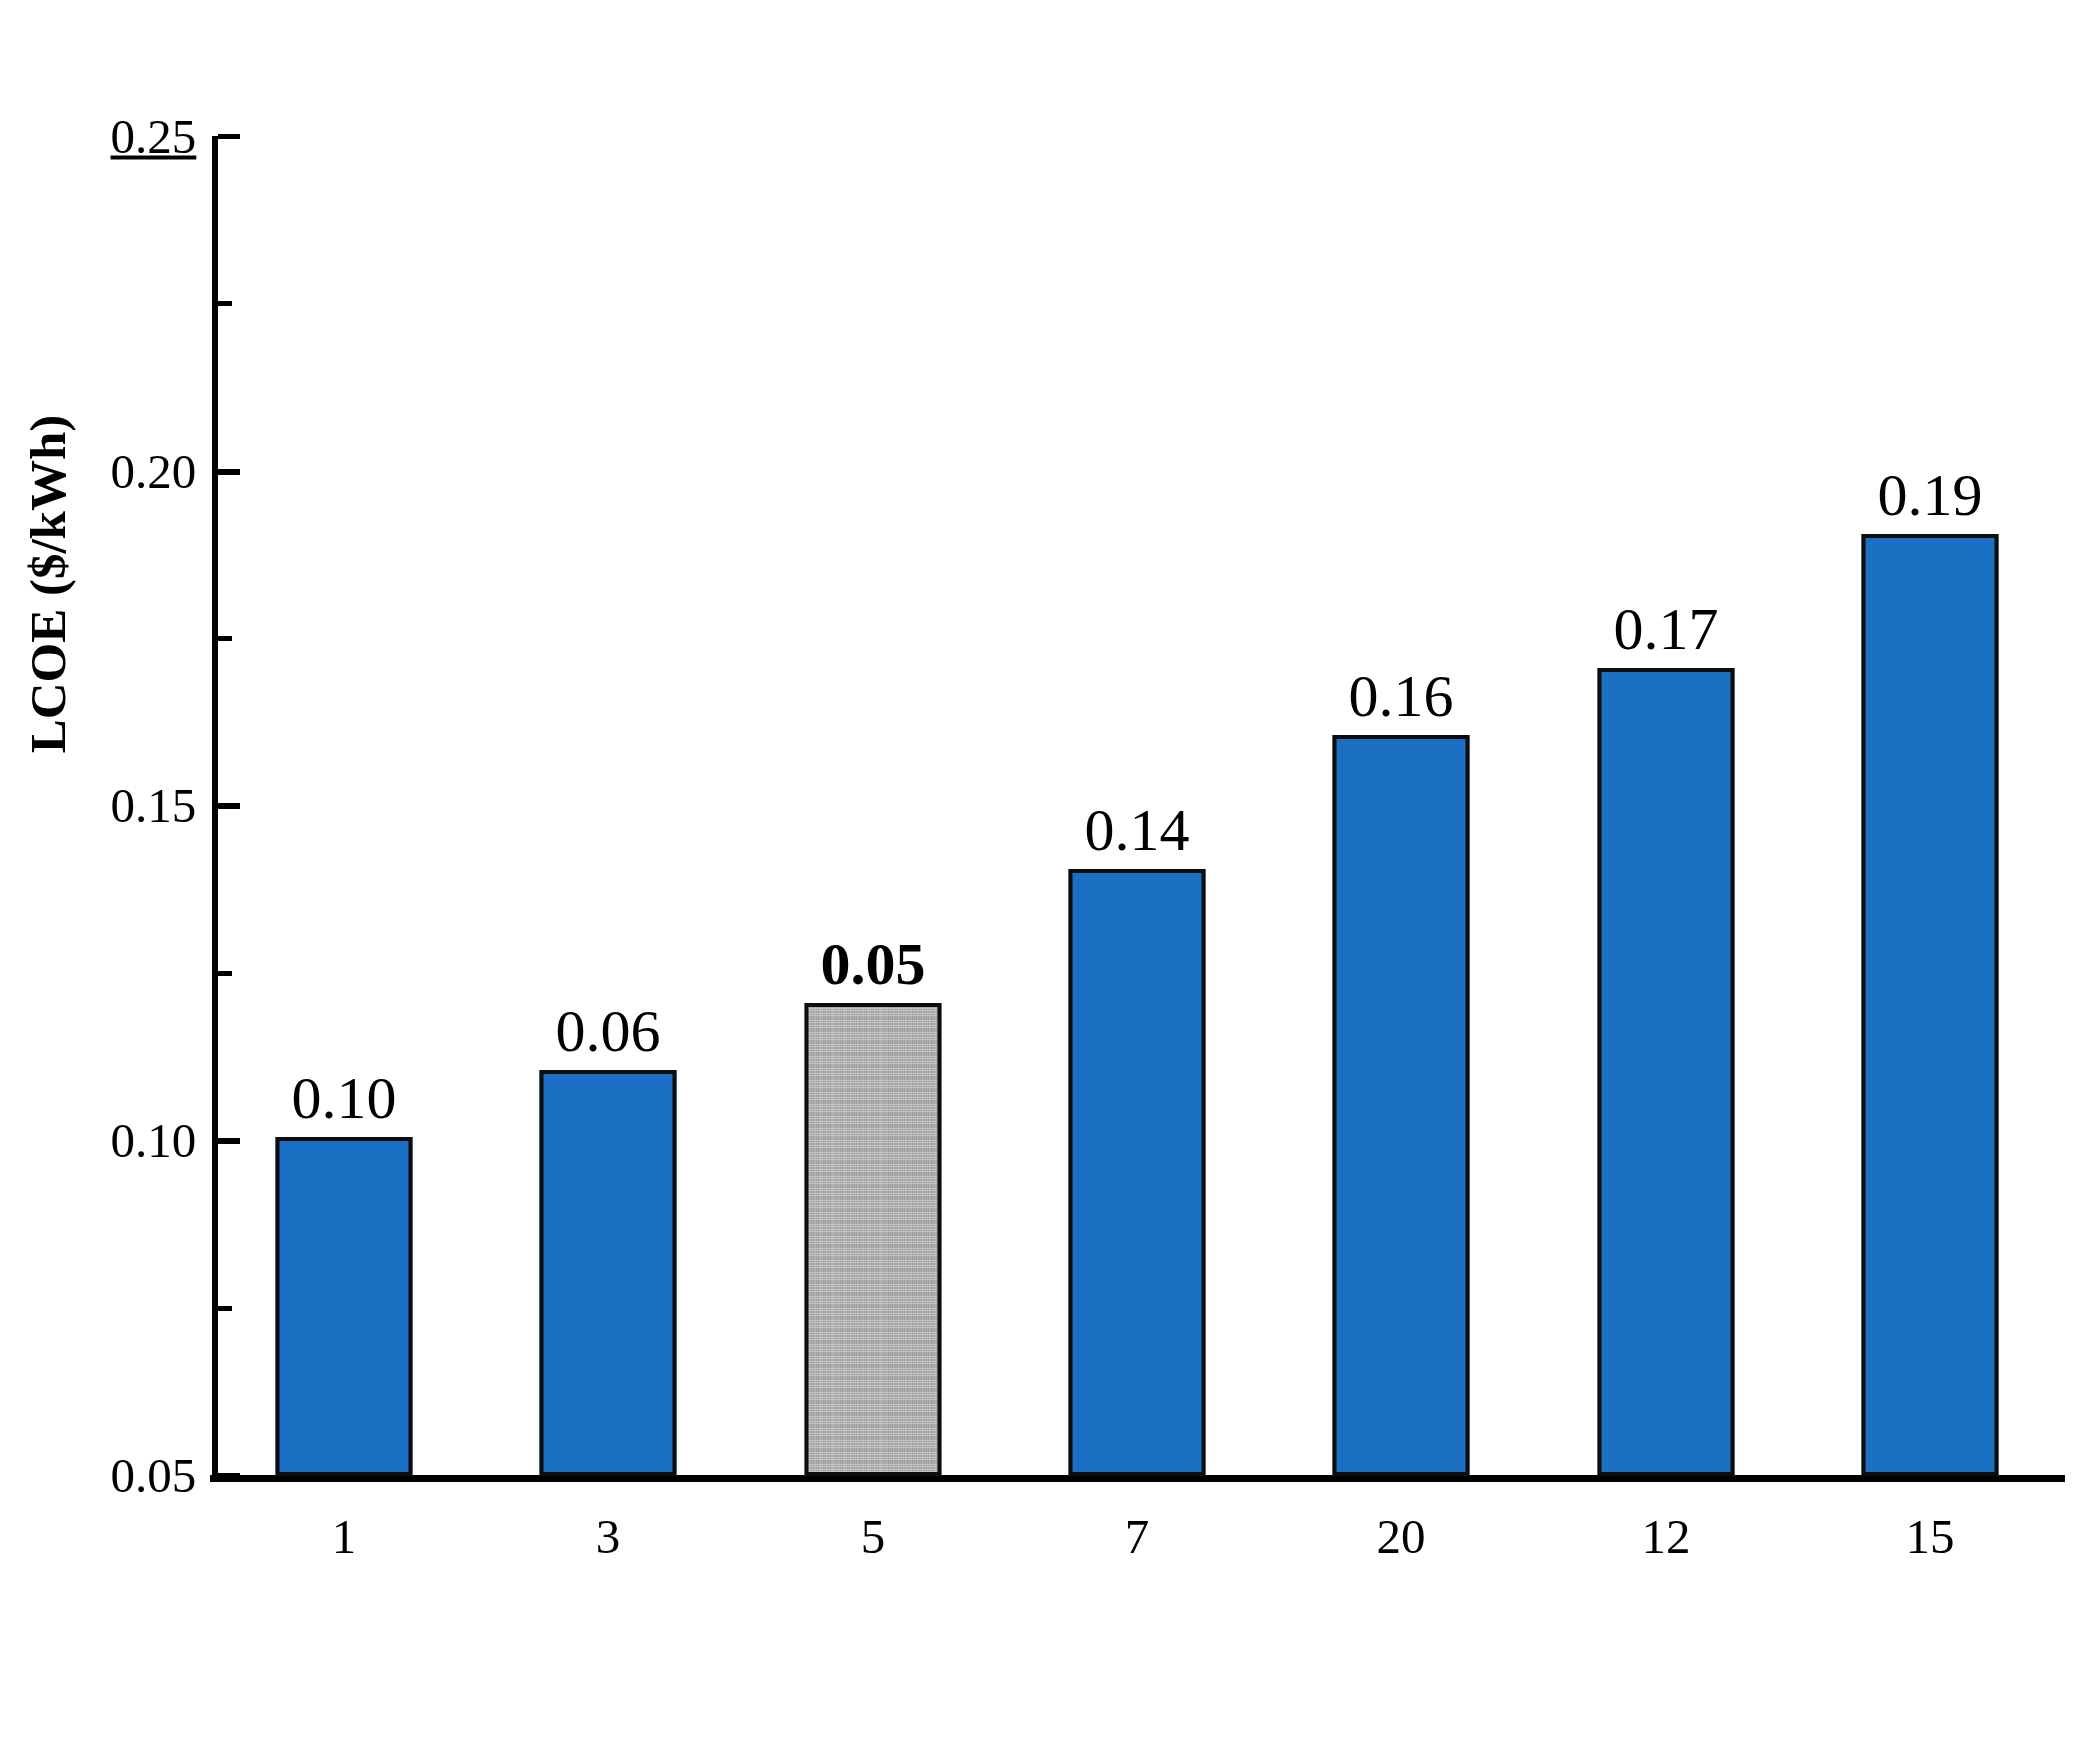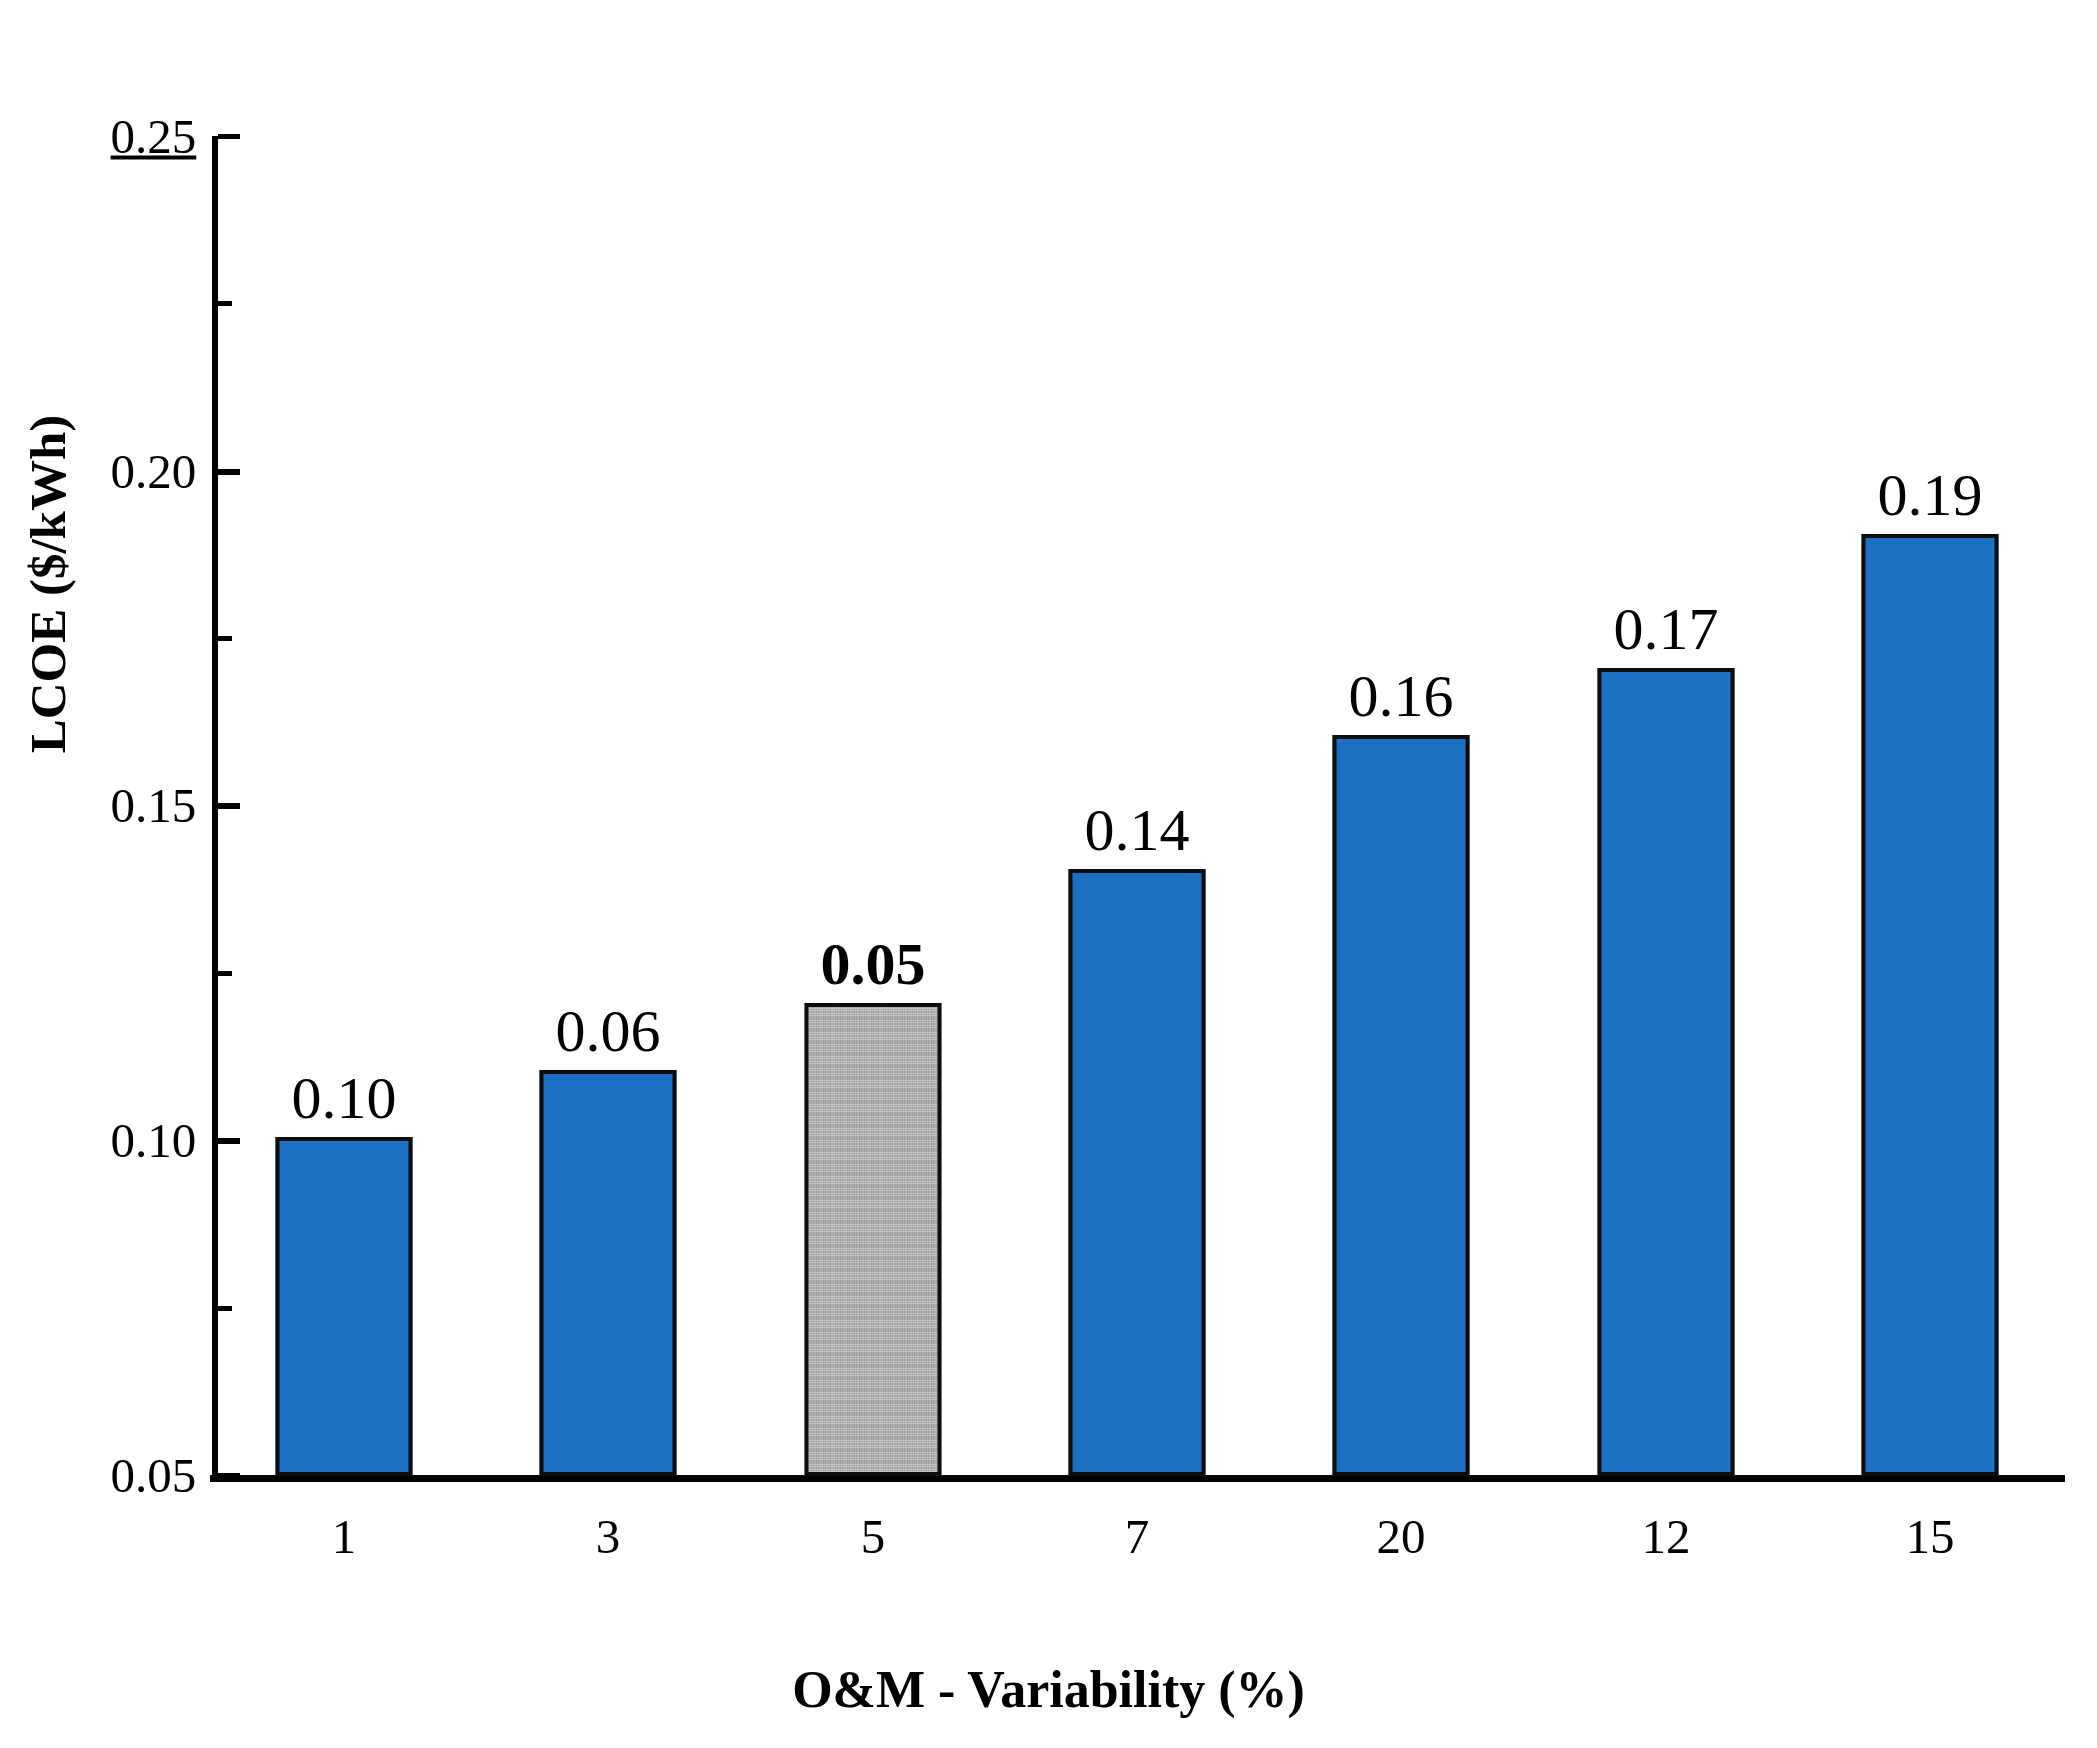--- a/index.html
+++ b/index.html
@@ -216,16 +216,15 @@
         <div class="bar-value" style="left: 925px; top: 664px;">0.14</div>
         <div class="bar blue" style="left: 1189px; width: 137px; height: 741px;"></div>
         <div class="bar-value" style="left: 1189px; top: 530px;">0.16</div>
         <div class="bar blue" style="left: 1454px; width: 137px; height: 808px;"></div>
         <div class="bar-value" style="left: 1454px; top: 463px;">0.17</div>
         <div class="bar blue" style="left: 1718px; width: 137px; height: 942px;"></div>
         <div class="bar-value" style="left: 1718px; top: 329px;">0.19</div>
       </div>
   </div>
 
-  <div id="x-axis-title">O&amp;M - Variability (%)</div>
 
 </div>
 
 
 </body></html>

